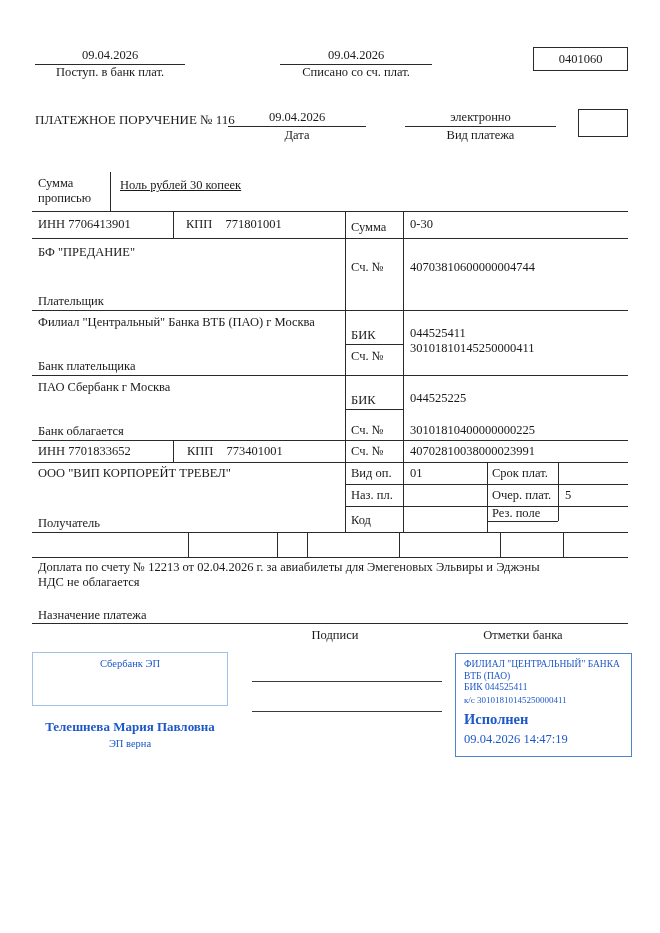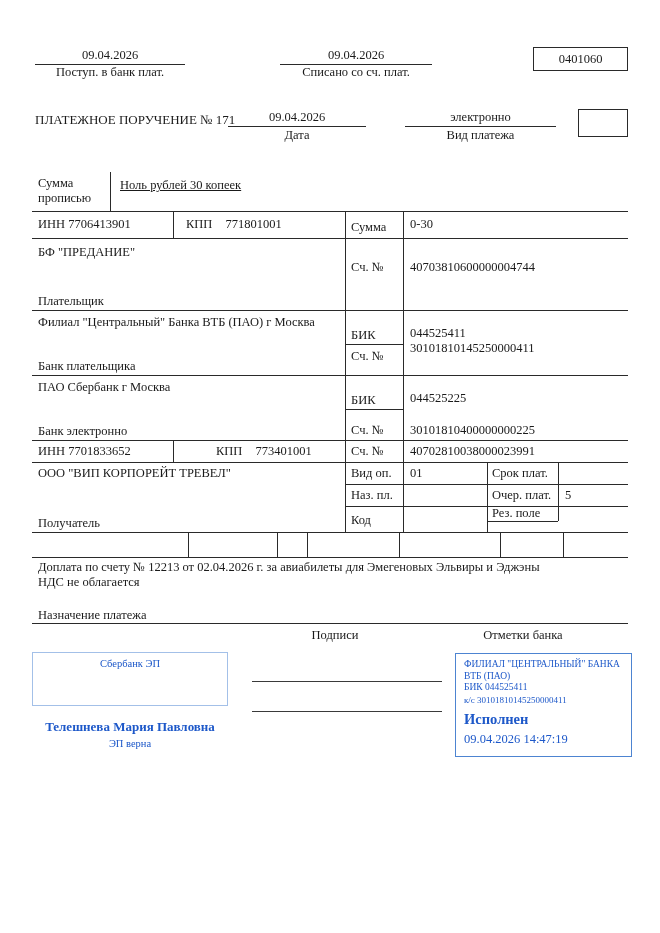--- a/index.html
+++ b/index.html
@@ -46,21 +46,21 @@
 
 <div class="ufield" style="left:280px;top:48px;width:152px;">
   <span>09.04.2026</span>
 </div>
 <div class="abs flabel" style="left:280px;top:64px;width:152px;">Списано со сч. плат.</div>
 
 <div class="box ctr" style="left:533px;top:47px;width:95px;height:24px;line-height:22px;">
   <span>0401060</span>
 </div>
 
-<div class="abs" style="left:35px;top:112px;font-size:13px;">ПЛАТЕЖНОЕ ПОРУЧЕНИЕ № 171</div>
+<div class="abs" style="left:35px;top:112px;font-size:13px;">ПЛАТЕЖНОЕ ПОРУЧЕНИЕ № 116</div>
 <div class="ufield" style="left:228px;top:110px;width:138px;">
   <span>09.04.2026</span>
 </div>
 <div class="abs flabel" style="left:228px;top:127px;width:138px;">Дата</div>
 <div class="ufield" style="left:405px;top:110px;width:151px;">
   <span>электронно</span>
 </div>
 <div class="abs flabel" style="left:405px;top:127px;width:151px;">Вид платежа</div>
 <div class="box" style="left:578px;top:109px;width:50px;height:28px;"></div>
 
@@ -113,24 +113,24 @@
 <div class="abs lbl" style="left:410px;top:326px;">044525411</div>
 <div class="abs lbl" style="left:351px;top:349px;">Сч. №</div>
 <div class="abs lbl" style="left:410px;top:341px;">30101810145250000411</div>
 <div class="abs lbl" style="left:38px;top:359px;">Банк плательщика</div>
 
 <div class="abs lbl" style="left:38px;top:380px;">ПАО Сбербанк г Москва</div>
 <div class="abs lbl" style="left:351px;top:393px;">БИК</div>
 <div class="abs lbl" style="left:410px;top:391px;">044525225</div>
 <div class="abs lbl" style="left:351px;top:423px;">Сч. №</div>
 <div class="abs lbl" style="left:410px;top:423px;">30101810400000000225</div>
-<div class="abs lbl" style="left:38px;top:424px;">Банк электронно</div>
+<div class="abs lbl" style="left:38px;top:424px;">Банк облагается</div>
 
 <div class="abs lbl" style="left:38px;top:444px;">ИНН 7701833652</div>
-<div class="abs lbl" style="left:187px;top:444px;margin-left:29px;">
+<div class="abs lbl" style="left:187px;top:444px;">
   <span>КПП</span><span style="display:inline-block;width:13px;"></span><span>773401001</span>
 </div>
 <div class="abs lbl" style="left:351px;top:444px;">Сч. №</div>
 <div class="abs lbl" style="left:410px;top:444px;">40702810038000023991</div>
 
 <div class="abs lbl" style="left:38px;top:466px;">ООО "ВИП КОРПОРЕЙТ ТРЕВЕЛ"</div>
 <div class="abs lbl" style="left:351px;top:466px;">Вид оп.</div>
 <div class="abs lbl" style="left:410px;top:466px;">01</div>
 <div class="abs lbl" style="left:492px;top:466px;">Срок плат.</div>
 <div class="abs lbl" style="left:351px;top:488px;">Наз. пл.</div>

